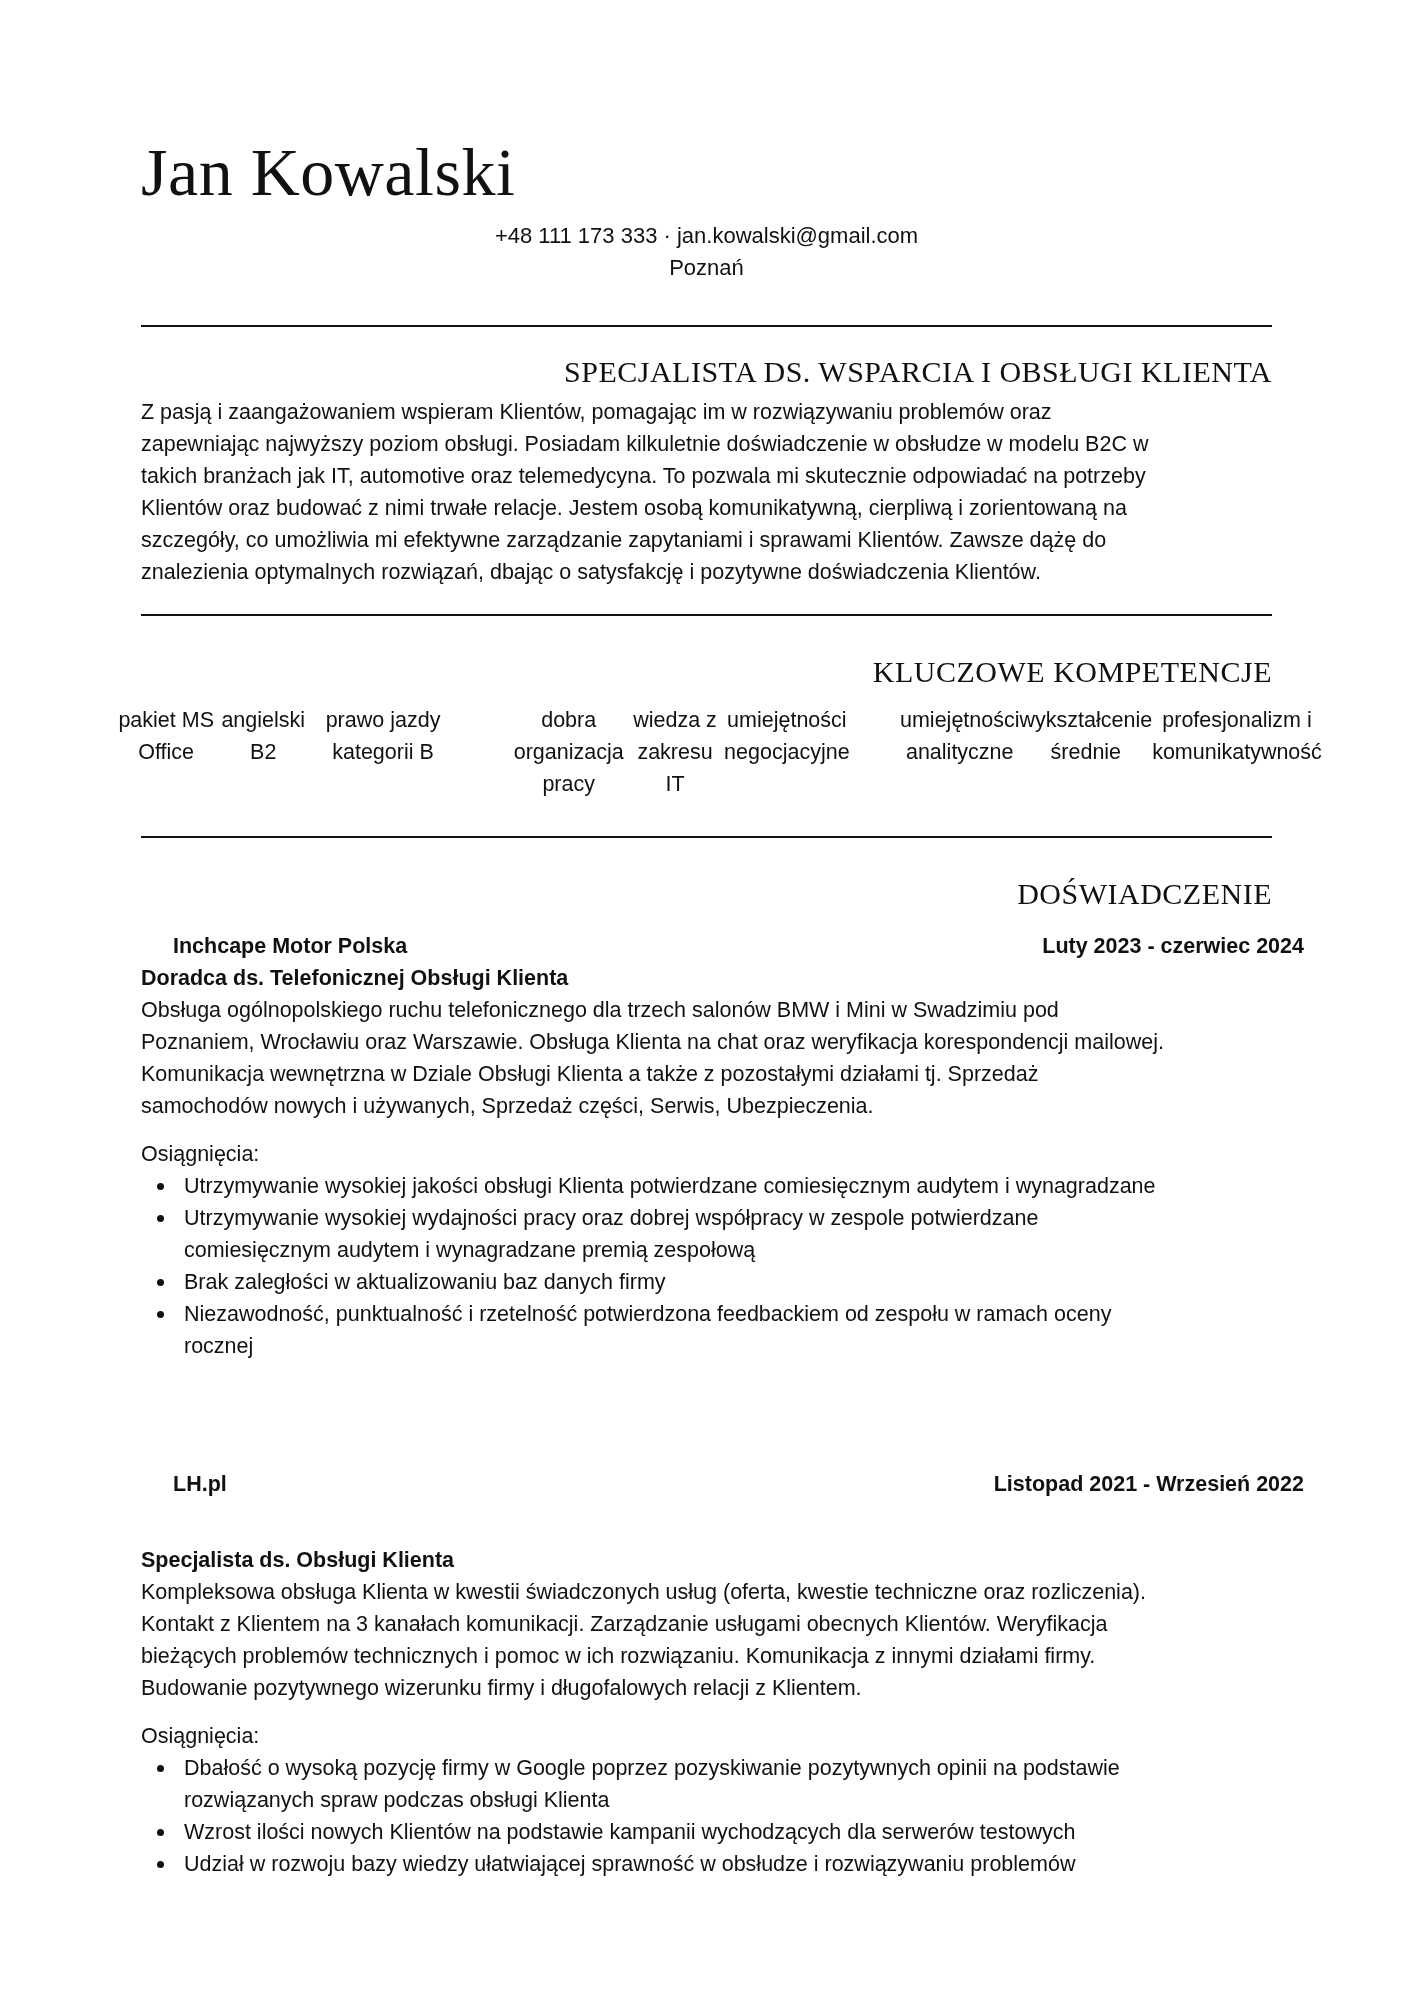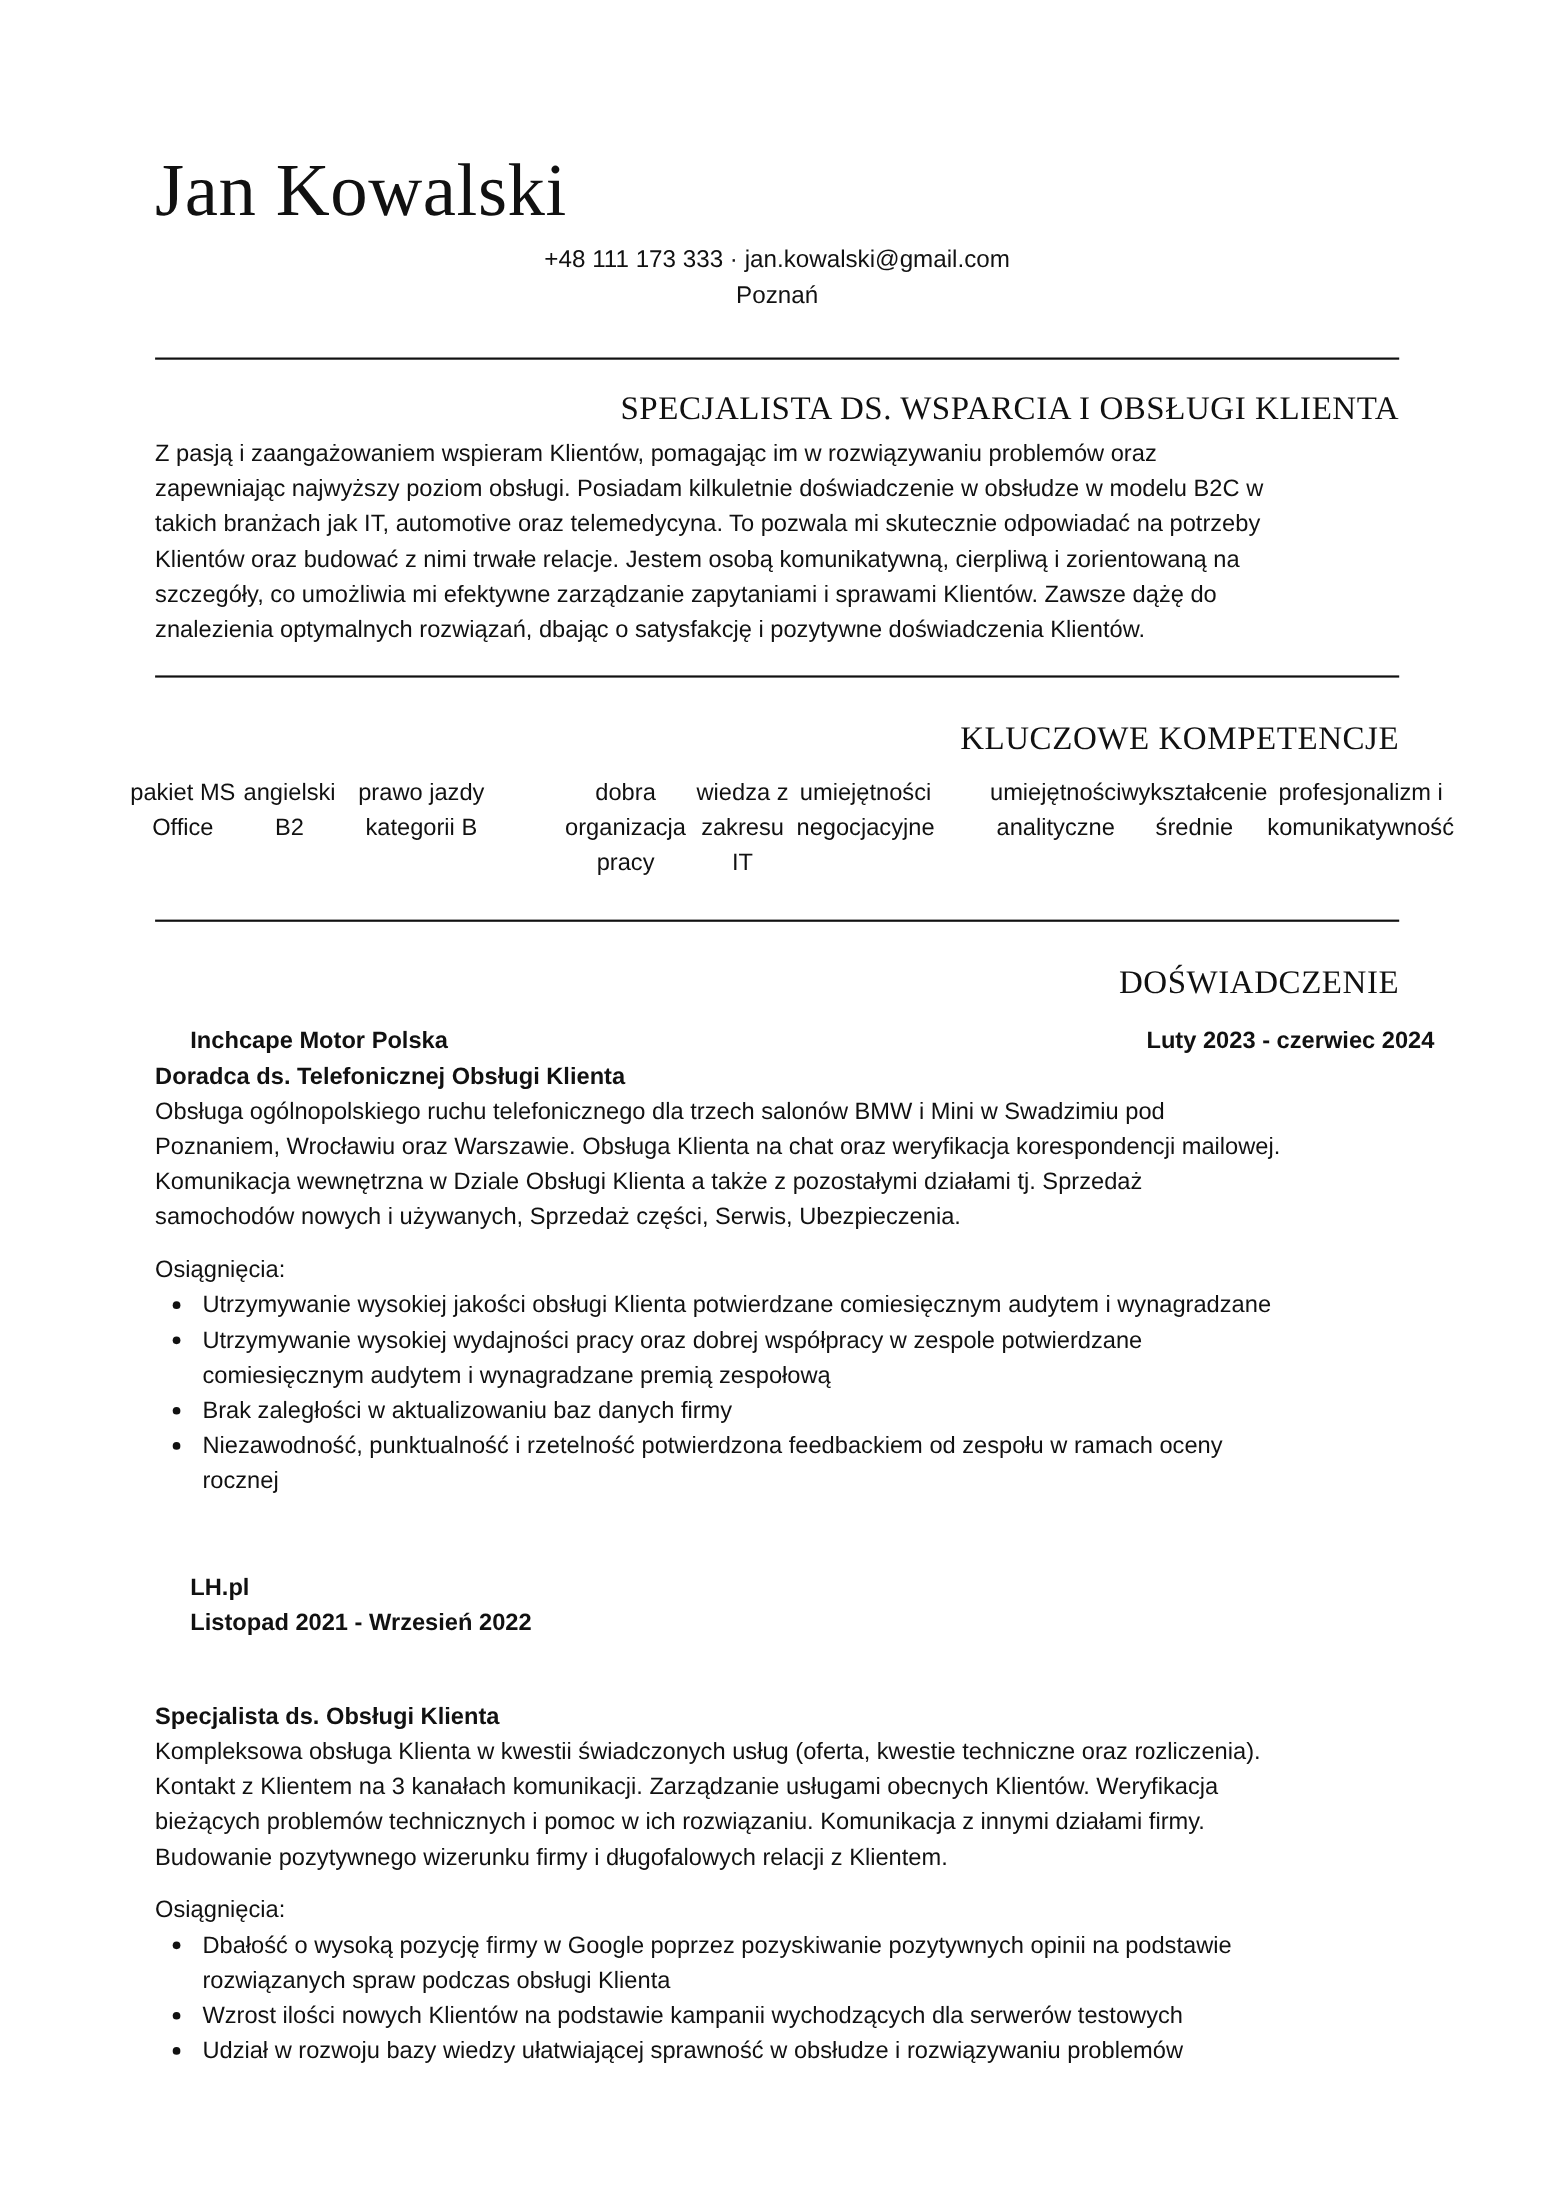--- a/index.html
+++ b/index.html
@@ -210,21 +210,21 @@
       <span class="bullet"></span>
       <div>Brak zaległości w aktualizowaniu baz danych firmy</div>
     </li>
     <li>
       <span class="bullet"></span>
       <div>Niezawodność, punktualność i rzetelność potwierdzona feedbackiem od zespołu w ramach oceny</div>
       <div>rocznej</div>
     </li>
   </ul>
 
-  <div class="job-head" style="top:1427px;flex-direction:column;">
+  <div class="job-head" style="top:1468px;">
     <span>LH.pl</span>
     <span>Listopad 2021 - Wrzesień 2022</span>
   </div>
   <div class="job-role" style="top:1544px;">Specjalista ds. Obsługi Klienta</div>
   <div class="para" style="top:1576px;">
     <div>Kompleksowa obsługa Klienta w kwestii świadczonych usług (oferta, kwestie techniczne oraz rozliczenia).</div>
     <div>Kontakt z Klientem na 3 kanałach komunikacji. Zarządzanie usługami obecnych Klientów. Weryfikacja</div>
     <div>bieżących problemów technicznych i pomoc w ich rozwiązaniu. Komunikacja z innymi działami firmy.</div>
     <div>Budowanie pozytywnego wizerunku firmy i długofalowych relacji z Klientem.</div>
   </div>

